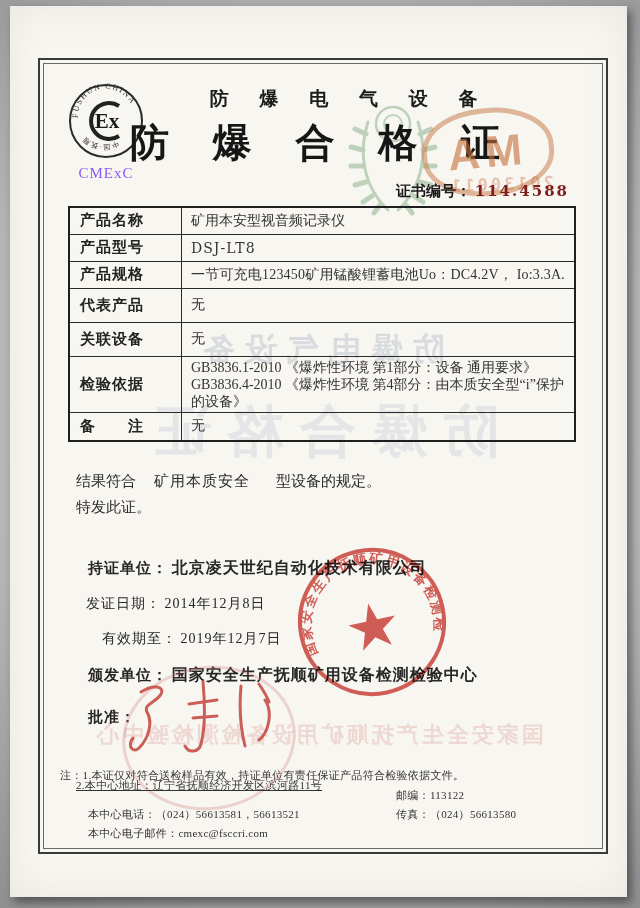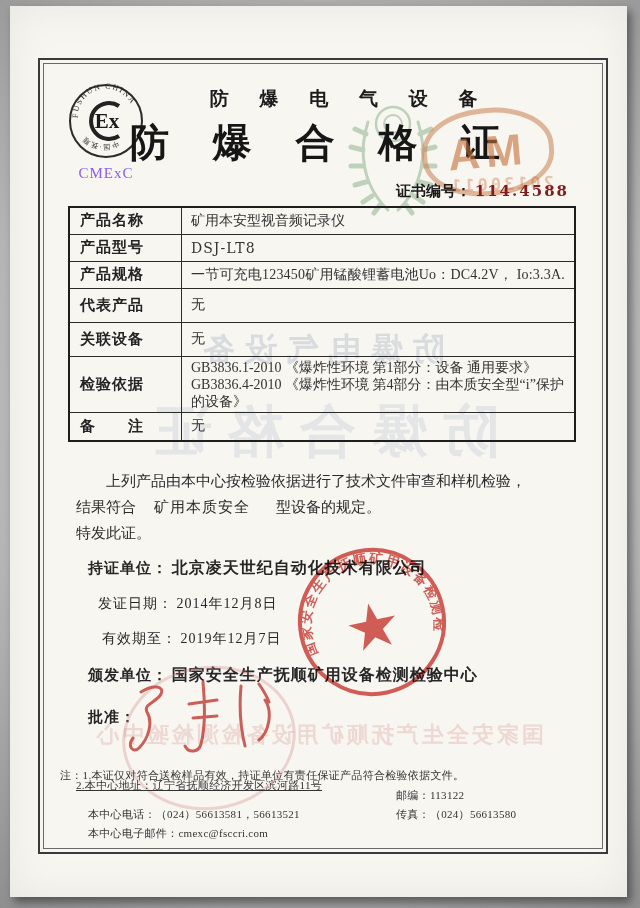--- a/index.html
+++ b/index.html
@@ -160,32 +160,31 @@
         </td>
       </tr>
       <tr style="height:29px;">
         <td class="lbl">备　　注</td>
         <td class="val">无</td>
       </tr>
     </tbody>
       </table>
 
     <div class="statement">
-      <div class="l1">上列产品由本中心按检验依据进行了技术文件审查和样机检验，</div>
       <div>
         <span>结果符合</span><span class="fill">矿用本质安全</span><span>型设备的规定。</span>
       </div>
       <div>特发此证。</div>
     </div>
 
     <div class="field" style="left:78px;top:552px;">
       <span class="f-label">持证单位：</span>
       <span class="f-val bold-val">北京凌天世纪自动化技术有限公司</span>
     </div>
-    <div class="field" style="left:88px;top:589px;font-size:14px;">
+    <div class="field" style="left:76px;top:589px;font-size:14px;">
       <span class="f-label" style="font-weight:400;">发证日期：</span>
       <span class="f-val">2014年12月8日</span>
     </div>
     <div class="field" style="left:92px;top:624px;font-size:14px;">
       <span class="f-label" style="font-weight:400;">有效期至：</span>
       <span class="f-val">2019年12月7日</span>
     </div>
     <div class="field" style="left:78px;top:659px;">
       <span class="f-label">颁发单位：</span>
       <span class="f-val bold-val">国家安全生产抚顺矿用设备检测检验中心</span>

